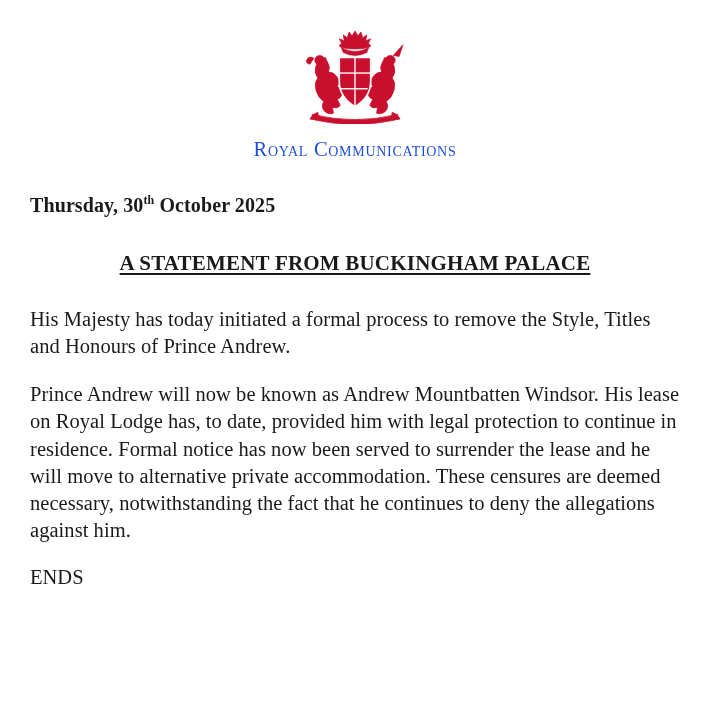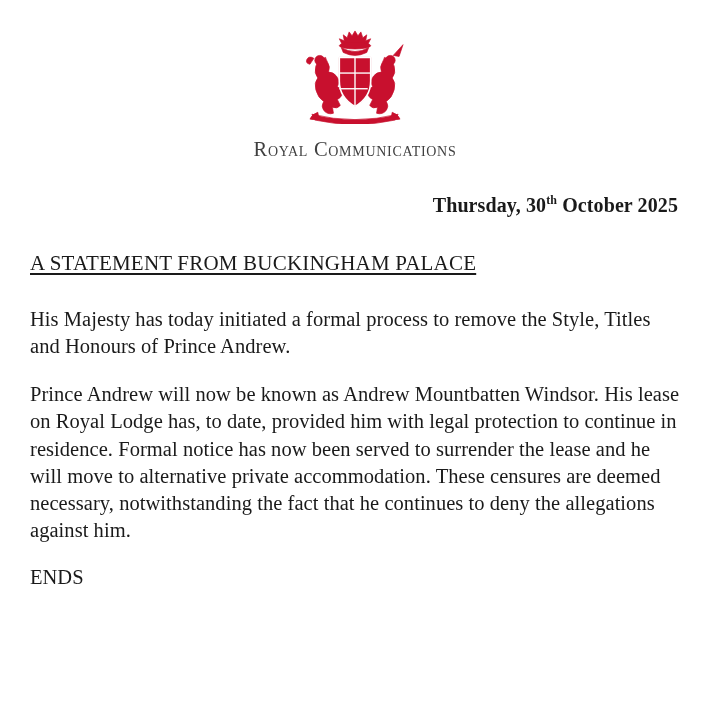--- a/index.html
+++ b/index.html
@@ -27,43 +27,44 @@
     align-items: flex-start;
     margin-top: 10px;
   }
   .crest {
     width: 118px;
     height: 96px;
     display: block;
   }
   .letterhead {
     text-align: center;
-    color: #404040;
+    color: #1d4ed8;
     font-family: "Liberation Serif", serif;
     font-size: 20.5px;
     letter-spacing: 0.7px;
     margin-top: 14px;
     font-variant: small-caps;
     font-weight: 400;
   }
   .date-line {
-    text-align: right;
+    text-align: left;
     font-size: 20px;
     font-weight: bold;
     margin-top: 32px;
     margin-right: 2px;
     letter-spacing: 0.1px;
   }
   .date-line sup {
     font-size: 12px;
     vertical-align: super;
   }
   .headline {
+    text-align: center;
     font-size: 21px;
-    font-weight: normal;
+    font-weight: bold;
     text-decoration: underline;
     text-underline-offset: 3px;
     margin-top: 34px;
     letter-spacing: 0.2px;
   }
   .body-copy {
     margin-top: 30px;
   }
   .para {
     font-size: 20.5px;

